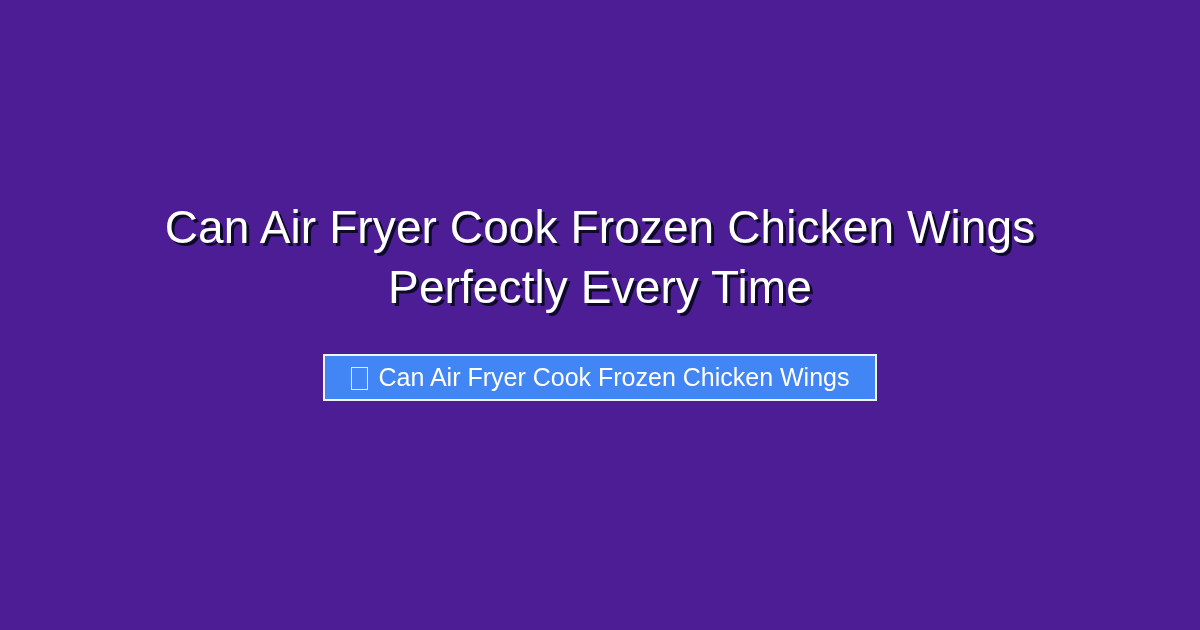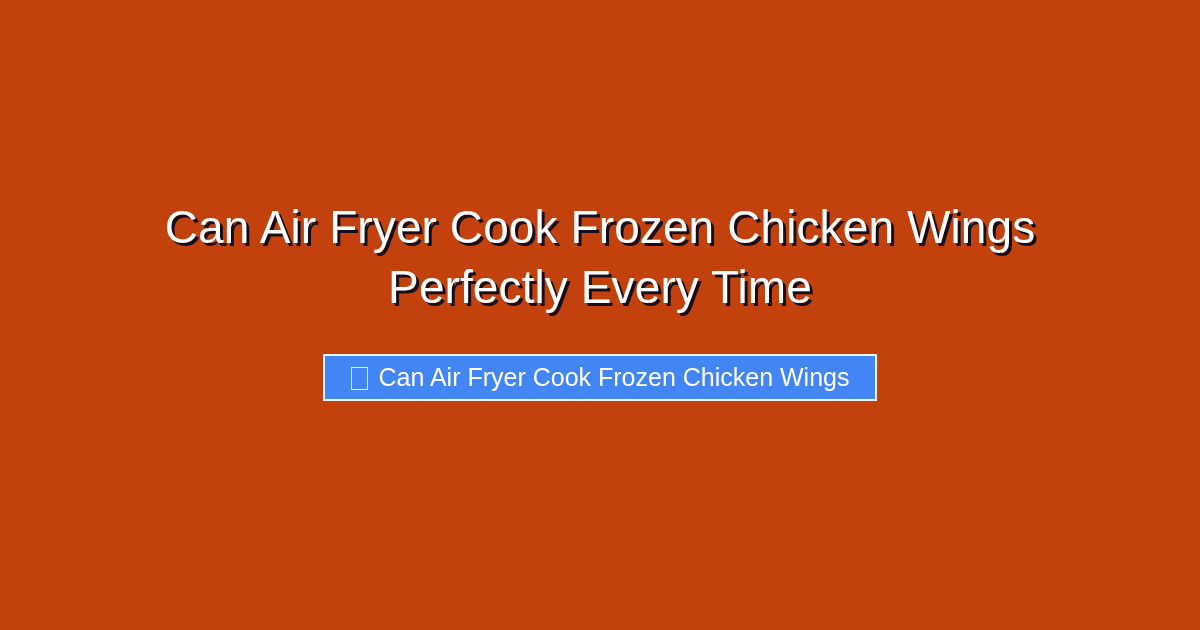--- a/index.html
+++ b/index.html
@@ -13,21 +13,21 @@
     height: 630px;
     overflow: hidden;
     font-family: "Liberation Sans", sans-serif;
     background: #203b8a;
   }
 
   #card {
     position: relative;
     width: 1200px;
     height: 630px;
-    background: #c2410c;
+    background: #4c1d95;
     display: flex;
     flex-direction: column;
     align-items: center;
     justify-content: flex-start;
     box-sizing: border-box;
   }
 
   
   #title-block {
     position: absolute;

